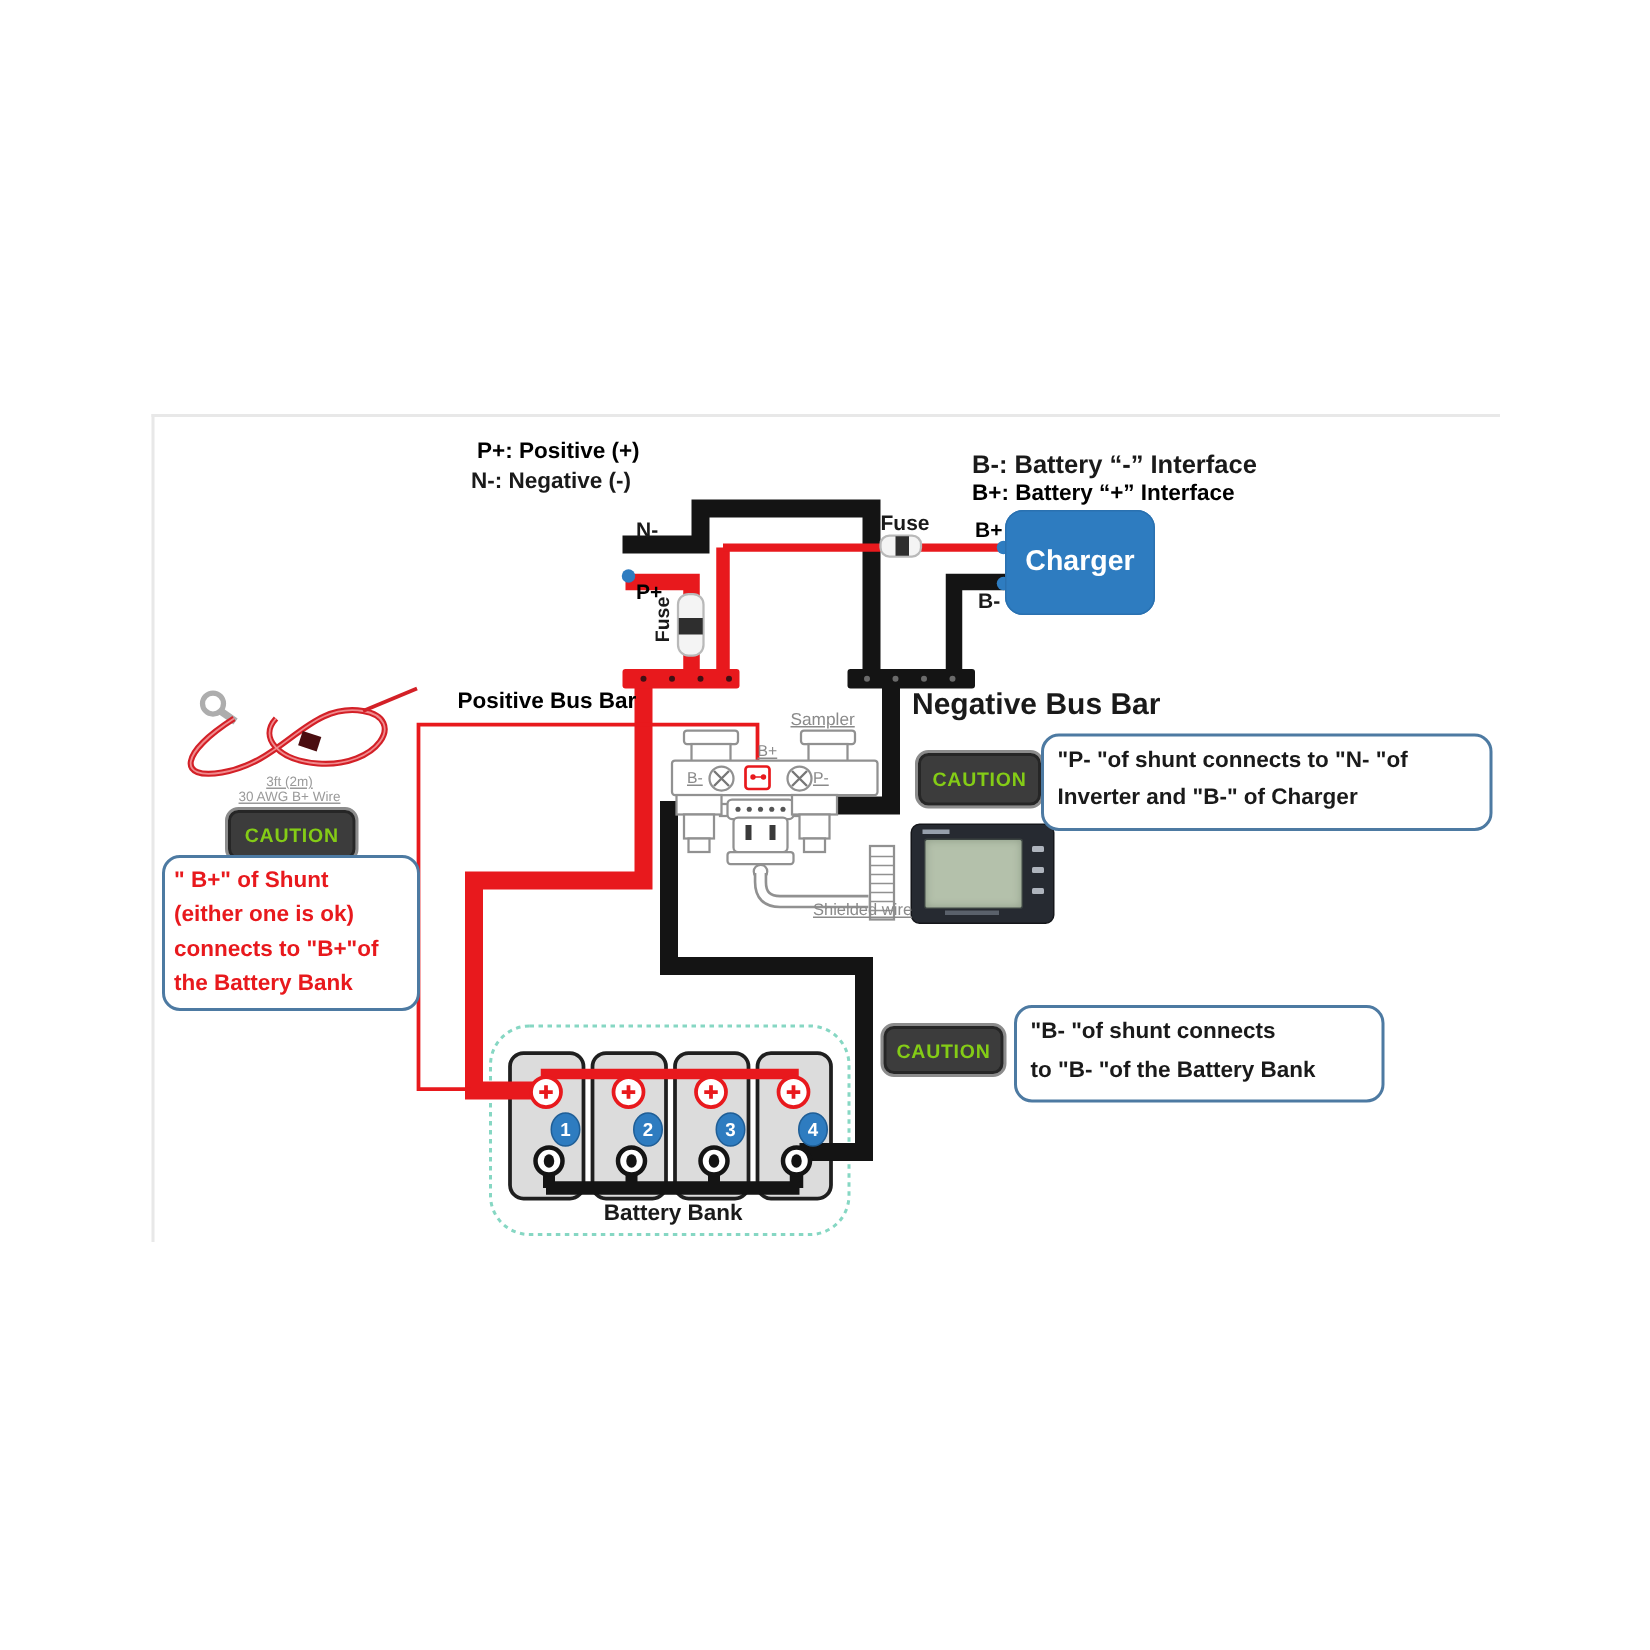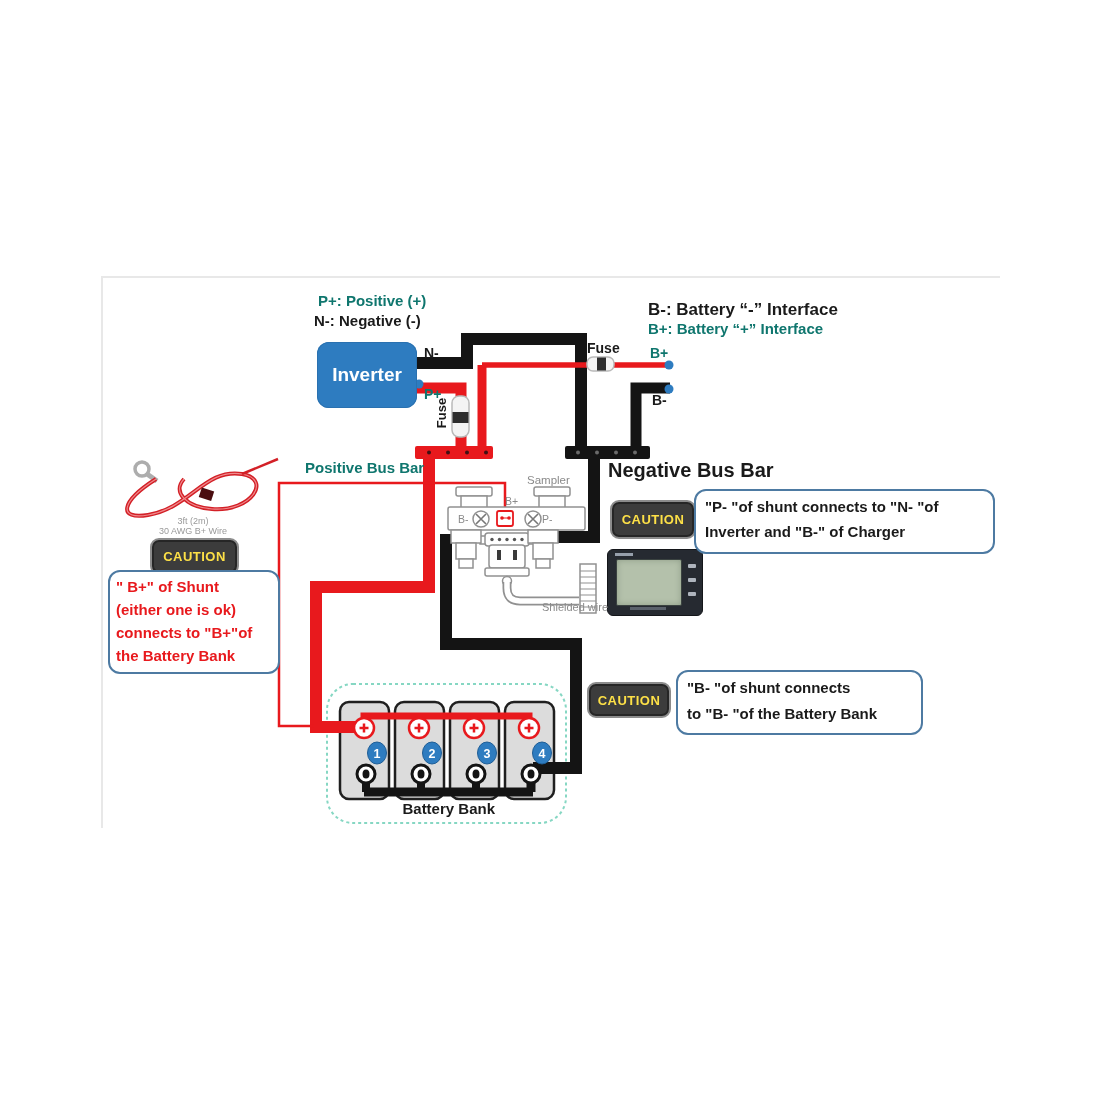--- a/index.html
+++ b/index.html
@@ -1,27 +1,27 @@
 <!DOCTYPE html>
 <html><head>
 <meta charset="utf-8">
 <style>
   html,body{margin:0;padding:0;background:#fff;}
   .canvas{position:relative;width:1100px;height:1100px;background:#fff;overflow:hidden;
           font-family:"Liberation Sans",sans-serif;}
   .abs{position:absolute;}
   .t{position:absolute;font-weight:bold;white-space:nowrap;}
-  .red{color:#0f766e;}
+  .red{color:#000000;}
   .blk{color:#1a1a1a;}
-  .gray{color:#8a8a8a;font-weight:normal;}
+  .gray{color:#8a8a8a;font-weight:normal;text-decoration:underline;}
   .device{position:absolute;background:#2e7cc0;border-radius:12px;display:flex;
           align-items:center;justify-content:center;color:#fff;font-weight:bold;
           font-size:19px;box-shadow:0 0 0 1px #2a71b0 inset;}
   .caution{position:absolute;background:#3c3c3c;border:2px solid #8c8c8c;border-radius:9px;
-           box-shadow:inset 0 0 0 2px #262626;color:#fde047;font-weight:bold;font-size:13px;
+           box-shadow:inset 0 0 0 2px #262626;color:#84cc16;font-weight:bold;font-size:13px;
            letter-spacing:.5px;display:flex;align-items:center;justify-content:center;}
   .callout{position:absolute;background:#fff;border:2px solid #4d7aa2;border-radius:12px;
            font-weight:bold;font-size:15px;}
   .callout .line{white-space:nowrap;}
   .meter{position:absolute;left:607px;top:549px;width:94px;height:65px;background:#262a31;
          border:1px solid #14161a;border-radius:6px;}
   .meter .screen{position:absolute;left:8px;top:9px;width:64px;height:45px;background:#b4c1ab;
                  border:1px solid #3a4240;border-radius:2px;box-shadow:inset 0 0 6px #8e9c88;}
   .meter .brand{position:absolute;left:7px;top:3px;width:18px;height:3px;background:#97a0ac;}
   .meter .btn{position:absolute;left:80px;width:8px;height:4px;background:#aeb4bd;border-radius:1px;}
@@ -180,22 +180,22 @@
     <g>
       <circle cx="142" cy="469" r="7" fill="#fff" stroke="#adadad" stroke-width="3.5"></circle>
       <path d="M147 474 L157 481" stroke="#adadad" stroke-width="5" fill="none"></path>
       <path d="M156 479 C120 502 118 520 148 515 C190 508 205 468 242 474 C272 479 252 512 212 509 C186 507 172 492 184 479" stroke="#d32027" stroke-width="4" fill="none"></path>
       <path d="M156 479 C120 502 118 520 148 515 C190 508 205 468 242 474 C272 479 252 512 212 509 C186 507 172 492 184 479" stroke="#f08a8d" stroke-width="1.2" fill="none"></path>
       <path d="M242 474 L278 459" stroke="#d32027" stroke-width="2.5" fill="none"></path>
       <rect x="200" y="489" width="13" height="10" fill="#4a0d10" transform="rotate(18 206 494)"></rect>
     </g>
   </svg>
 
-  <div class="device" style="left:317px;top:342px;width:100px;height:66px;">
-    <span>Inverter</span>
+  <div class="device" style="left:670px;top:340px;width:100px;height:70px;">
+    <span>Charger</span>
   </div>
 
   <div class="meter">
     <div class="screen"></div>
     <div class="brand"></div>
     <div class="btn" style="top:14px;"></div>
     <div class="btn" style="top:28px;"></div>
     <div class="btn" style="top:42px;"></div>
     <div class="blabel"></div>
   </div>

